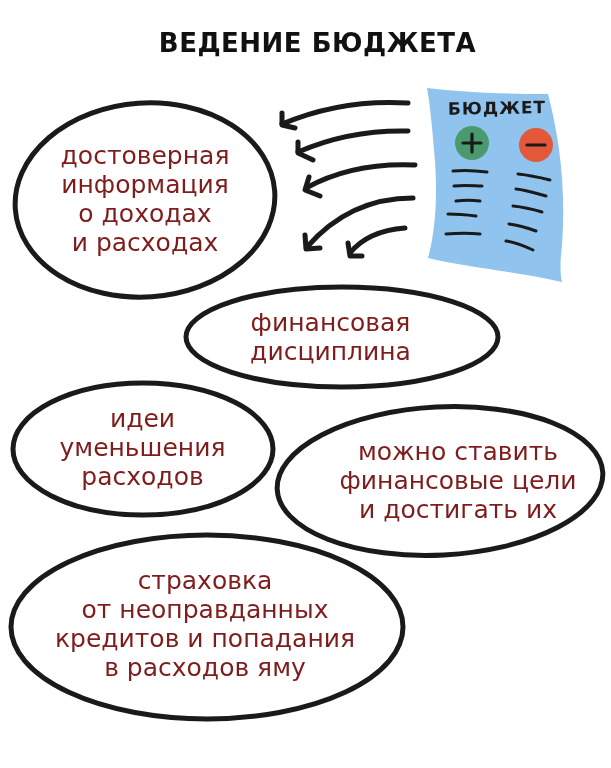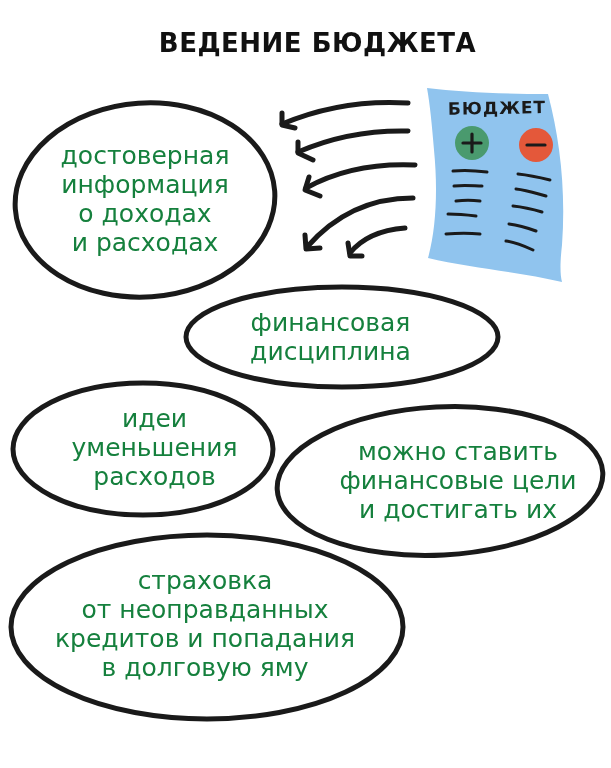--- a/index.html
+++ b/index.html
@@ -2,21 +2,21 @@
 <html><head>
 <meta charset="utf-8">
 <style>
   html, body { margin: 0; padding: 0; background: #ffffff; }
   body { width: 611px; height: 768px; position: relative; overflow: hidden;
          font-family: "DejaVu Sans", sans-serif; color: #1a1a1a; }
   .title { position: absolute; left: 12px; top: 28px; width: 611px; text-align: center;
            font-size: 26px; font-weight: bold; letter-spacing: 0.5px; color: #111; }
   svg.art { position: absolute; left: 0; top: 0; }
   .bubble-text { position: absolute; text-align: center; font-size: 25px; line-height: 29px;
-                 color: #15803d; white-space: pre-line; }
+                 color: #7f1d1d; white-space: pre-line; }
   .sheet-label { position: absolute; font-family: "DejaVu Sans", sans-serif; font-weight: bold;
                  font-size: 17px; letter-spacing: 1px; color: #1a1a1a; }
 </style>
 </head>
 <body>
 
 <div class="title">ВЕДЕНИЕ БЮДЖЕТА</div>
 
 <svg class="art" width="611" height="768" viewBox="0 0 611 768">
 
@@ -82,24 +82,24 @@
 <div class="sheet-label" style="left:448px; top:98px; transform: rotate(-1deg);">БЮДЖЕТ</div>
 
 <div class="bubble-text" style="left:25px; top:141px; width:240px;">достоверная
 информация
 о доходах
 и расходах</div>
 
 <div class="bubble-text" style="left:193px; top:308px; width:275px;">финансовая
 дисциплина</div>
 
-<div class="bubble-text" style="left:32px; top:404px; width:245px;">идеи
+<div class="bubble-text" style="left:20px; top:404px; width:245px;">идеи
 уменьшения
 расходов</div>
 
 <div class="bubble-text" style="left:308px; top:437px; width:300px;">можно ставить
 финансовые цели
 и достигать их</div>
 
 <div class="bubble-text" style="left:20px; top:566px; width:370px;">страховка
 от неоправданных
 кредитов и попадания
-в долговую яму</div>
+в расходов яму</div>
 
 </body></html>

